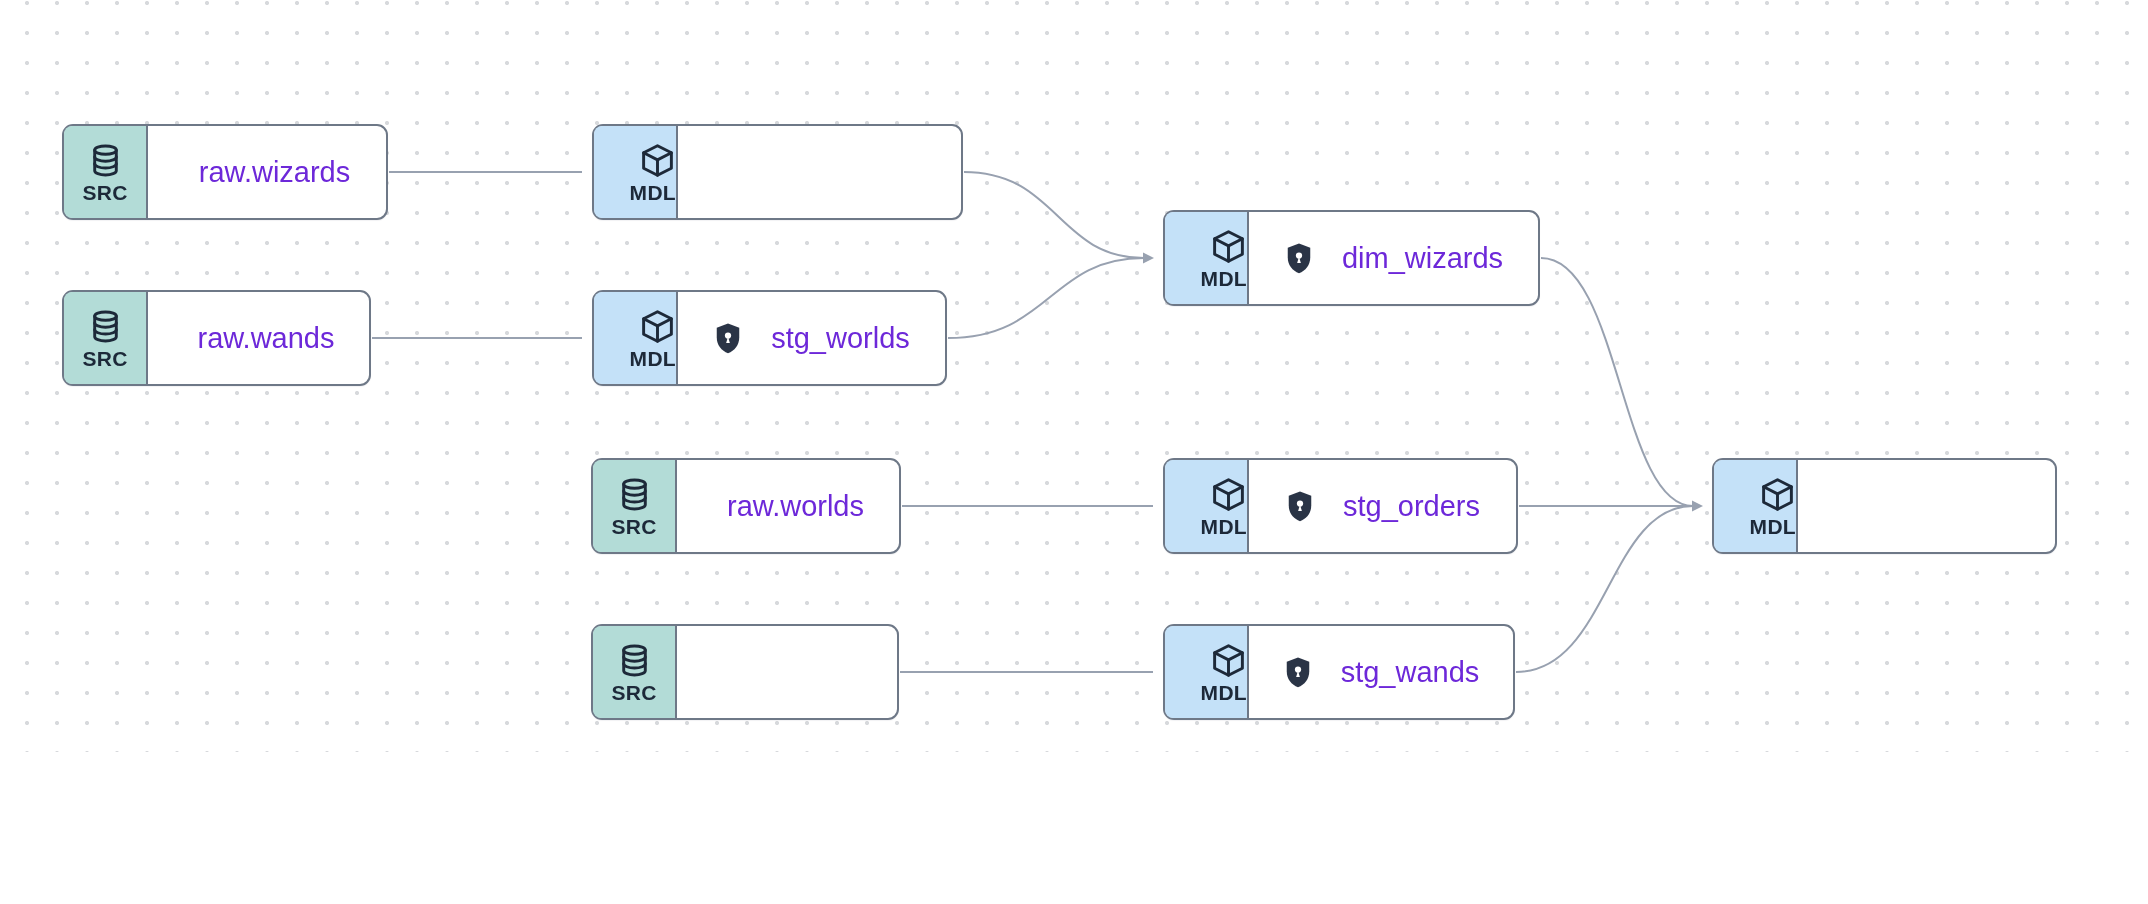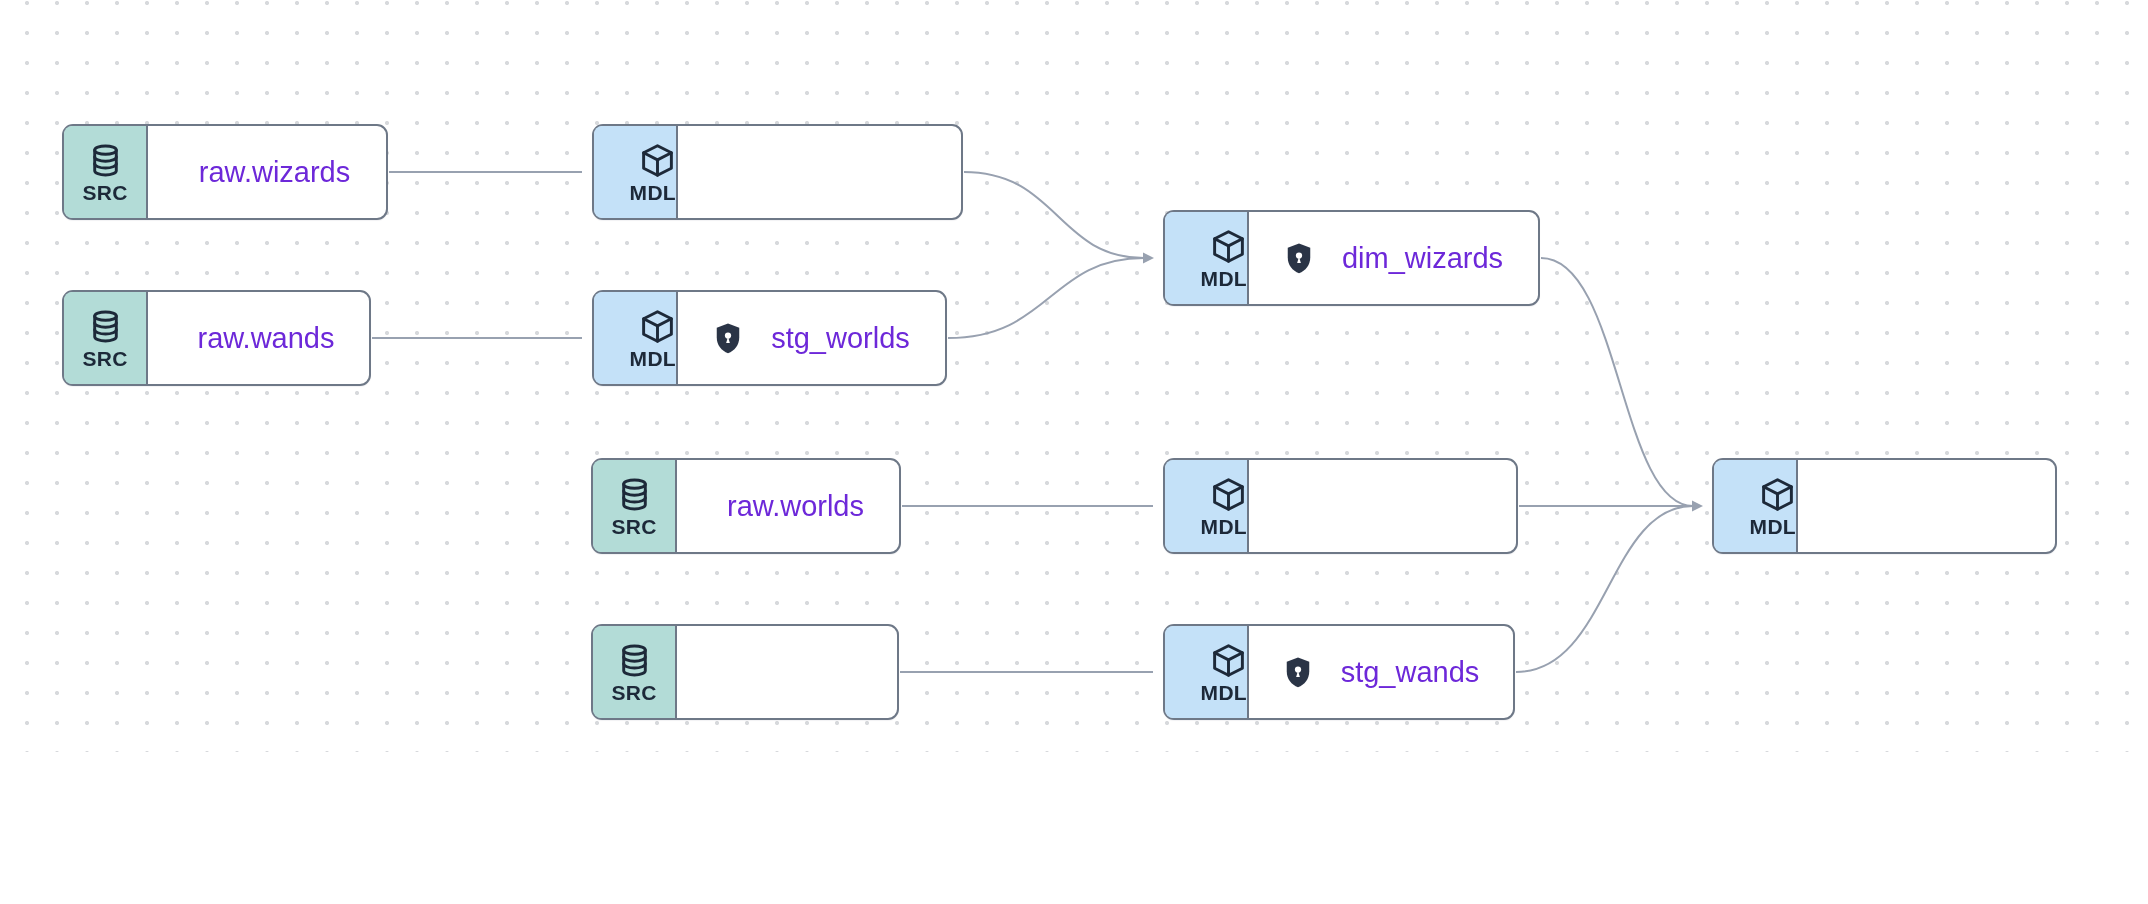--- a/index.html
+++ b/index.html
@@ -171,20 +171,30 @@
       <div class="badge">
         <span class="badge-icon">
           <svg viewBox="0 0 24 24" fill="none" stroke="#1d2939" stroke-width="1.9" stroke-linecap="round" stroke-linejoin="round">
             <path d="M12 2.4 L21 7 V17 L12 21.6 L3 17 V7 Z"></path>
             <path d="M3 7 L12 11.6 L21 7"></path>
             <path d="M12 11.6 V21.6"></path>
           </svg>
         </span>
         <span class="badge-type">MDL</span>
       </div>
+      <div class="node-body">
+        <span class="shield-wrap">
+          <svg viewBox="0 0 24 26">
+            <path d="M12 1 L21 4.4 V12.2 C21 18.4 17.2 22.7 12 24.8 C6.8 22.7 3 18.4 3 12.2 V4.4 Z" fill="#2a3446"></path>
+            <circle cx="12" cy="10.6" r="2.5" fill="#ffffff"></circle>
+            <path d="M12 11.5 L13.5 16.6 H10.5 Z" fill="#ffffff"></path>
+          </svg>
+        </span>
+        <span class="node-label">stg_orders</span>
+      </div>
     </div>
     <div class="node mdl" style="left: 1712px; top: 458px; width: 345px; height: 96px;">
       <div class="badge">
         <span class="badge-icon">
           <svg viewBox="0 0 24 24" fill="none" stroke="#1d2939" stroke-width="1.9" stroke-linecap="round" stroke-linejoin="round">
             <path d="M12 2.4 L21 7 V17 L12 21.6 L3 17 V7 Z"></path>
             <path d="M3 7 L12 11.6 L21 7"></path>
             <path d="M12 11.6 V21.6"></path>
           </svg>
         </span>

